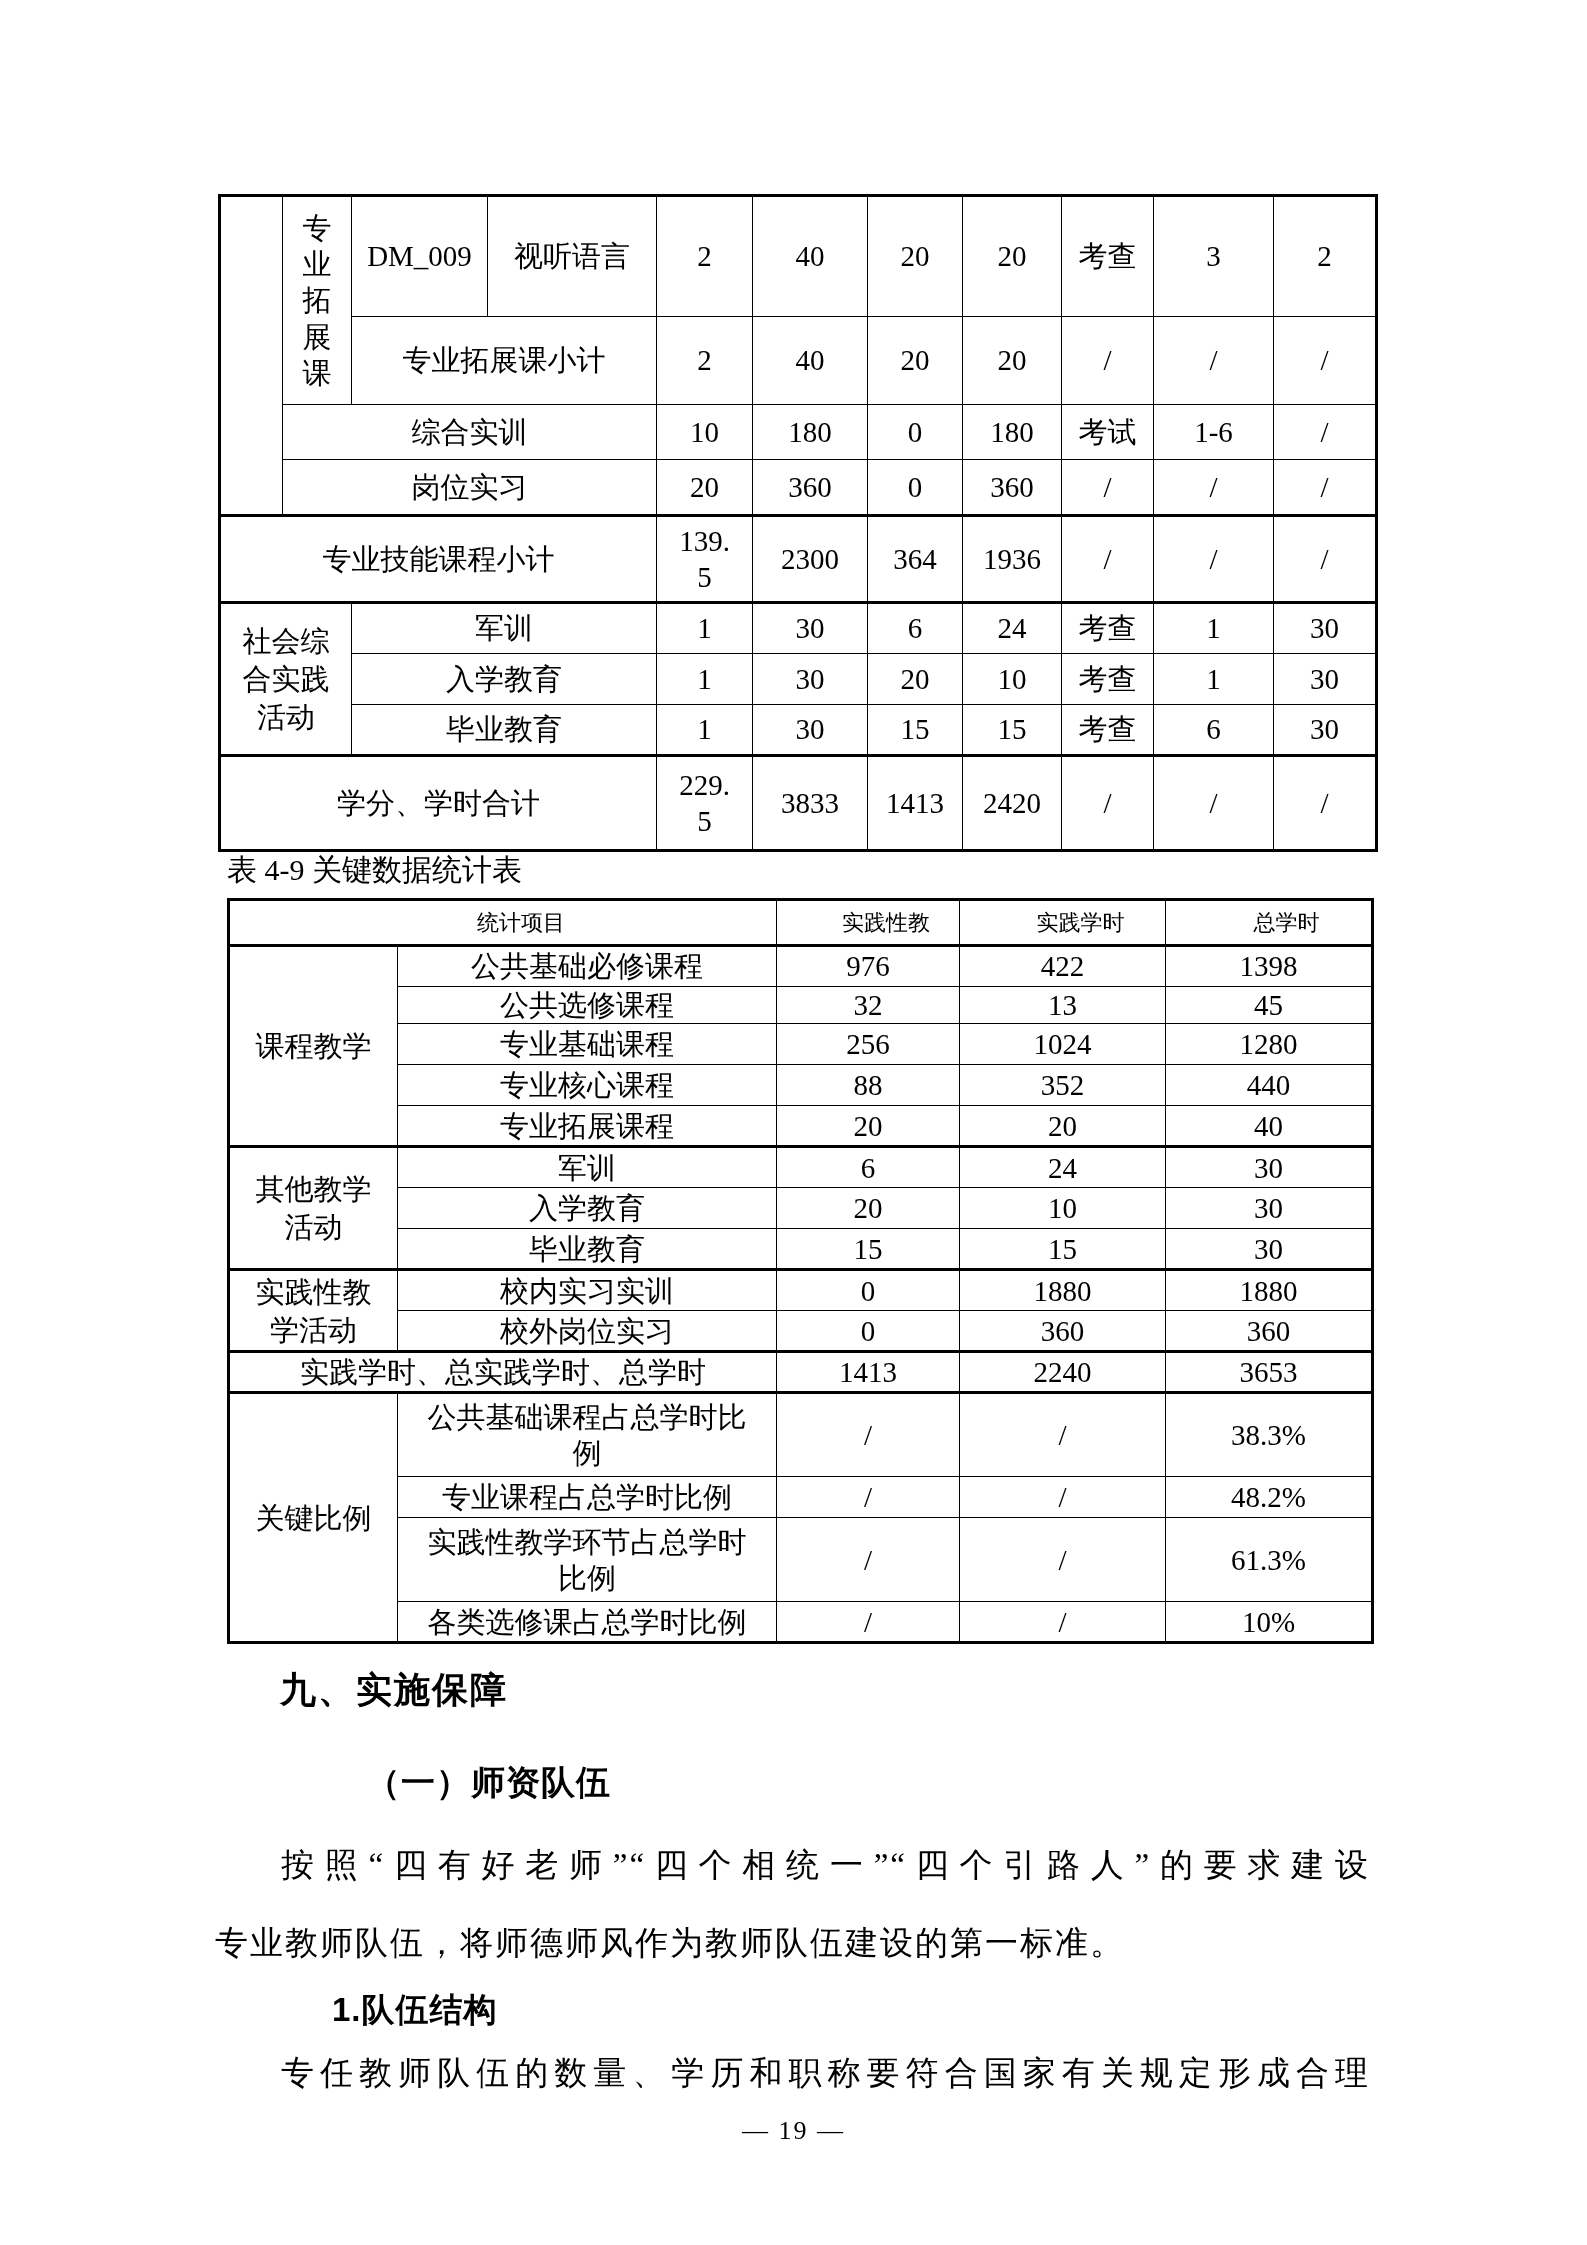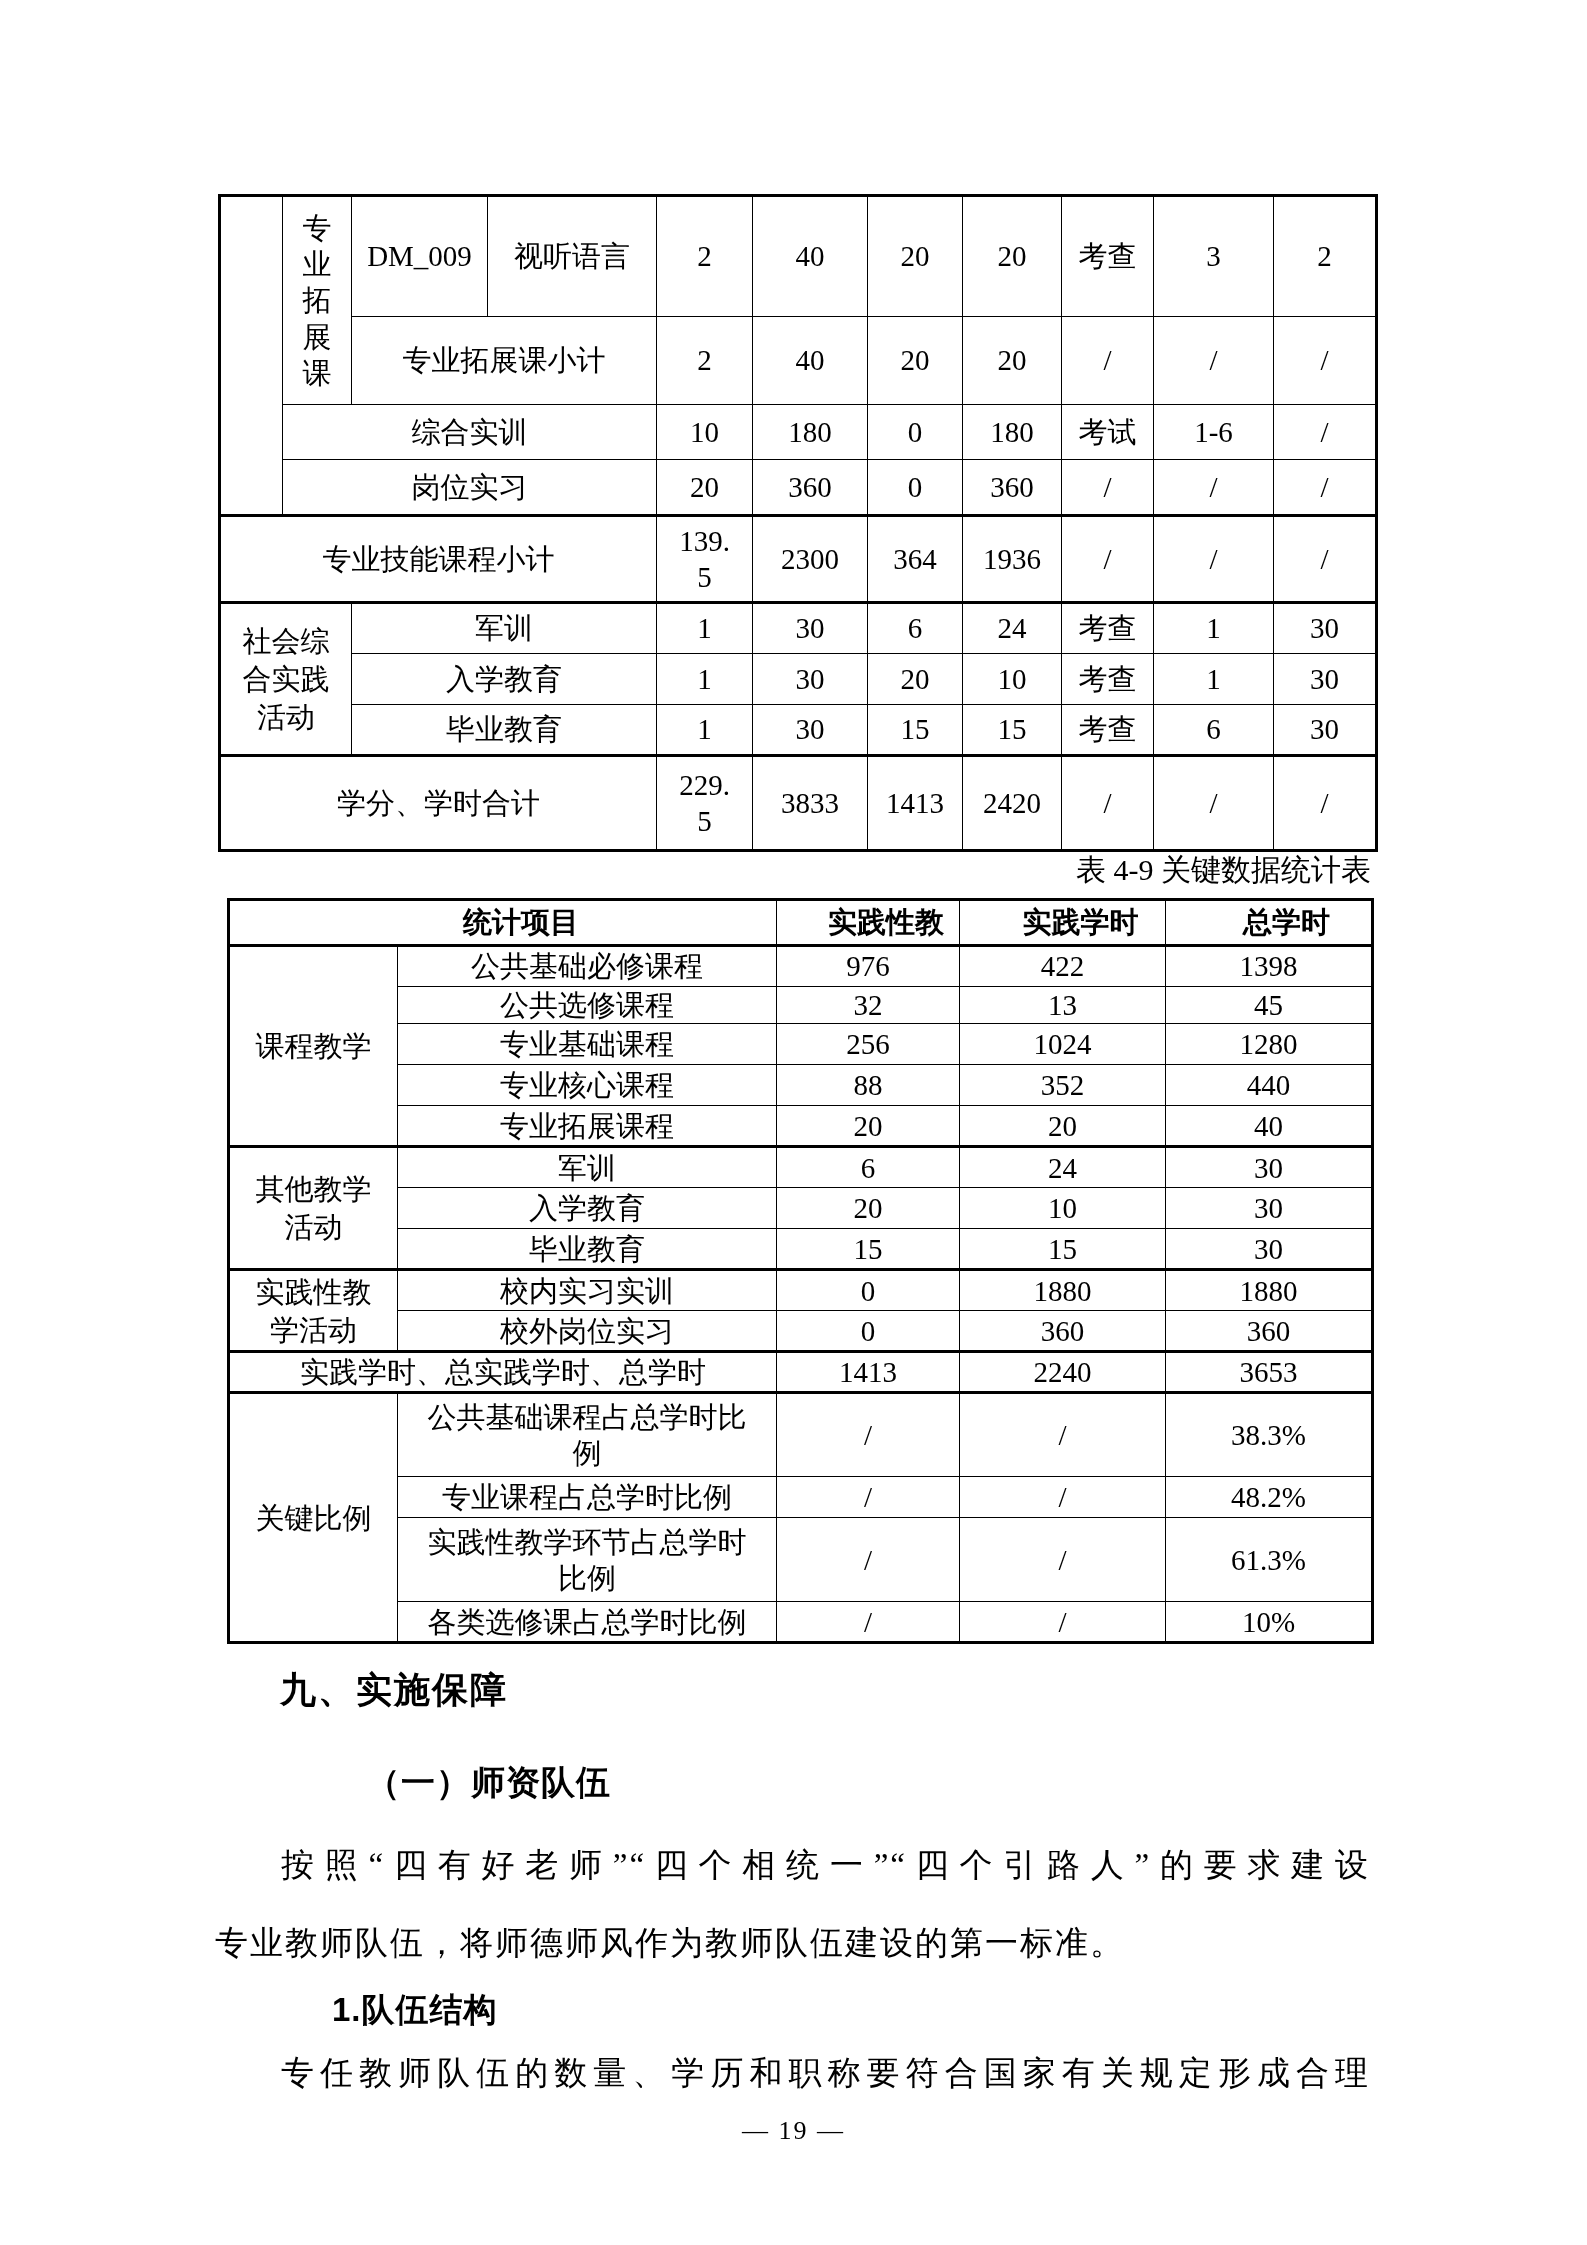--- a/index.html
+++ b/index.html
@@ -15,23 +15,23 @@
     padding:0; overflow:hidden; font-size:29px; line-height:1.25; font-weight:normal;
   }
   tr.thick td, tr.thick th { border-top:3px solid #000; }
   .num { font-size:30px; }
   .bold { font-weight:bold; }
   .pre { white-space:pre-line; }
   .vtext { white-space:pre-line; line-height:38px; font-size:29px; }
   .slash { font-size:32px; }
   .vtop { vertical-align:top; padding-top:3px; }
   .left { text-align:left; padding-left:10px; }
-  .t2 th { font-size:29px; font-weight:bold;padding-left:36px; }
+  .t2 th { font-size:22px; font-weight:normal;padding-left:36px; }
   .caption {
-    position:absolute; left:227px; top:852px; width:1144px; text-align:right;
+    position:absolute; left:227px; top:852px; width:1144px; text-align:left;
     font-size:30px; line-height:36px;
   }
   .h1 {
     position:absolute; left:280px; top:1666px; font-size:36px; font-weight:bold;
     font-family:Liberation Sans, sans-serif; letter-spacing:2px;
   }
   .h2 {
     position:absolute; left:332px; top:1760px; font-size:34px; font-weight:bold;
     font-family:"Liberation Sans", sans-serif; letter-spacing:1px;margin-left:34px;
   }

